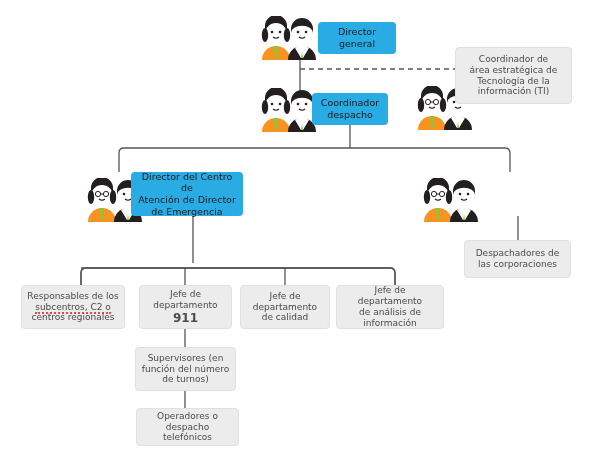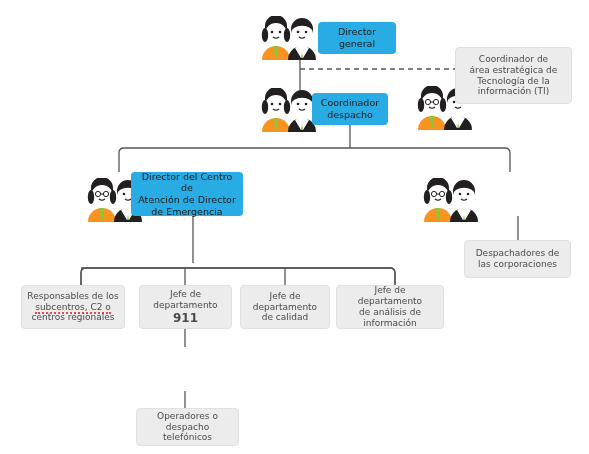--- a/index.html
+++ b/index.html
@@ -295,20 +295,27 @@
   </div>
 
   <div class="node gray" style="left:336px; top:285px; width:108px; height:44px;">
     <span class="txt">
       <span>Jefe de departamento</span><br>
       <span>de análisis de</span><br>
       <span>información</span>
     </span>
   </div>
 
+  <div class="node gray" style="left:135px; top:347px; width:101px; height:44px;">
+    <span class="txt">
+      <span>Supervisores (en</span><br>
+      <span>función del número</span><br>
+      <span>de turnos)</span>
+    </span>
+  </div>
 
   <div class="node gray" style="left:136px; top:408px; width:103px; height:33px;">
     <span class="txt">
       <span>Operadores o</span><br>
       <span>despacho telefónicos</span>
     </span>
   </div>
 
 </div>
 

